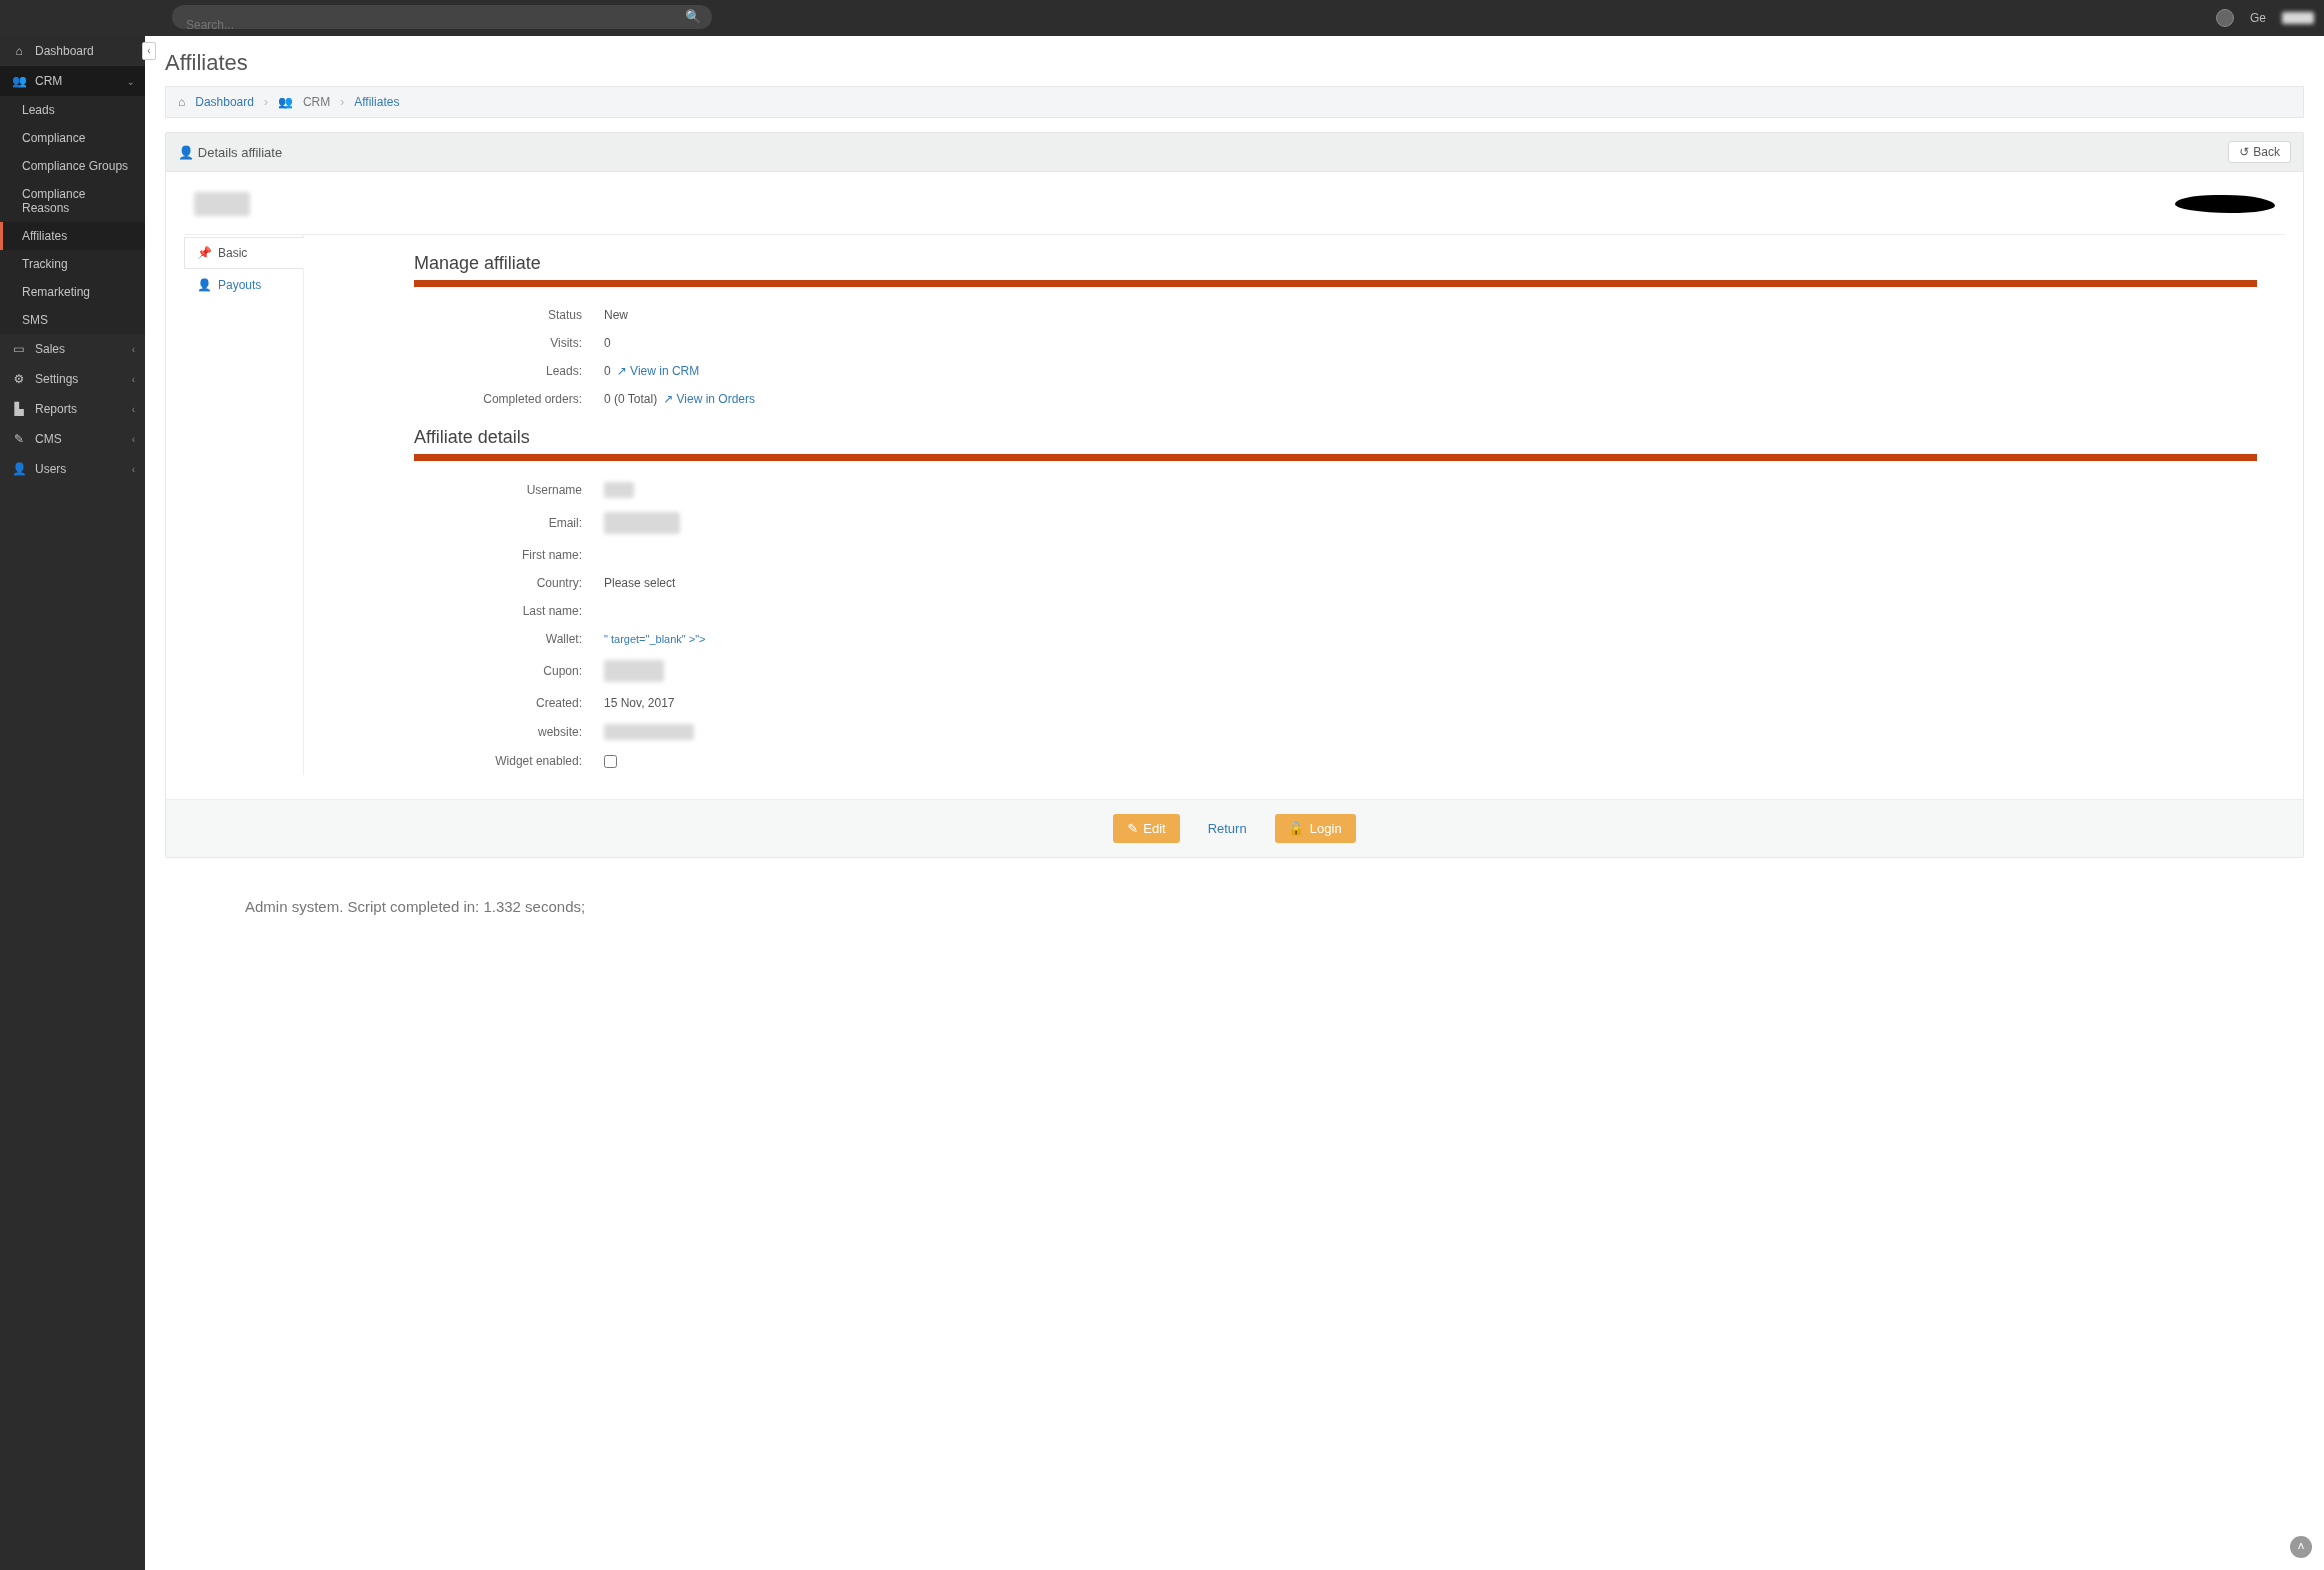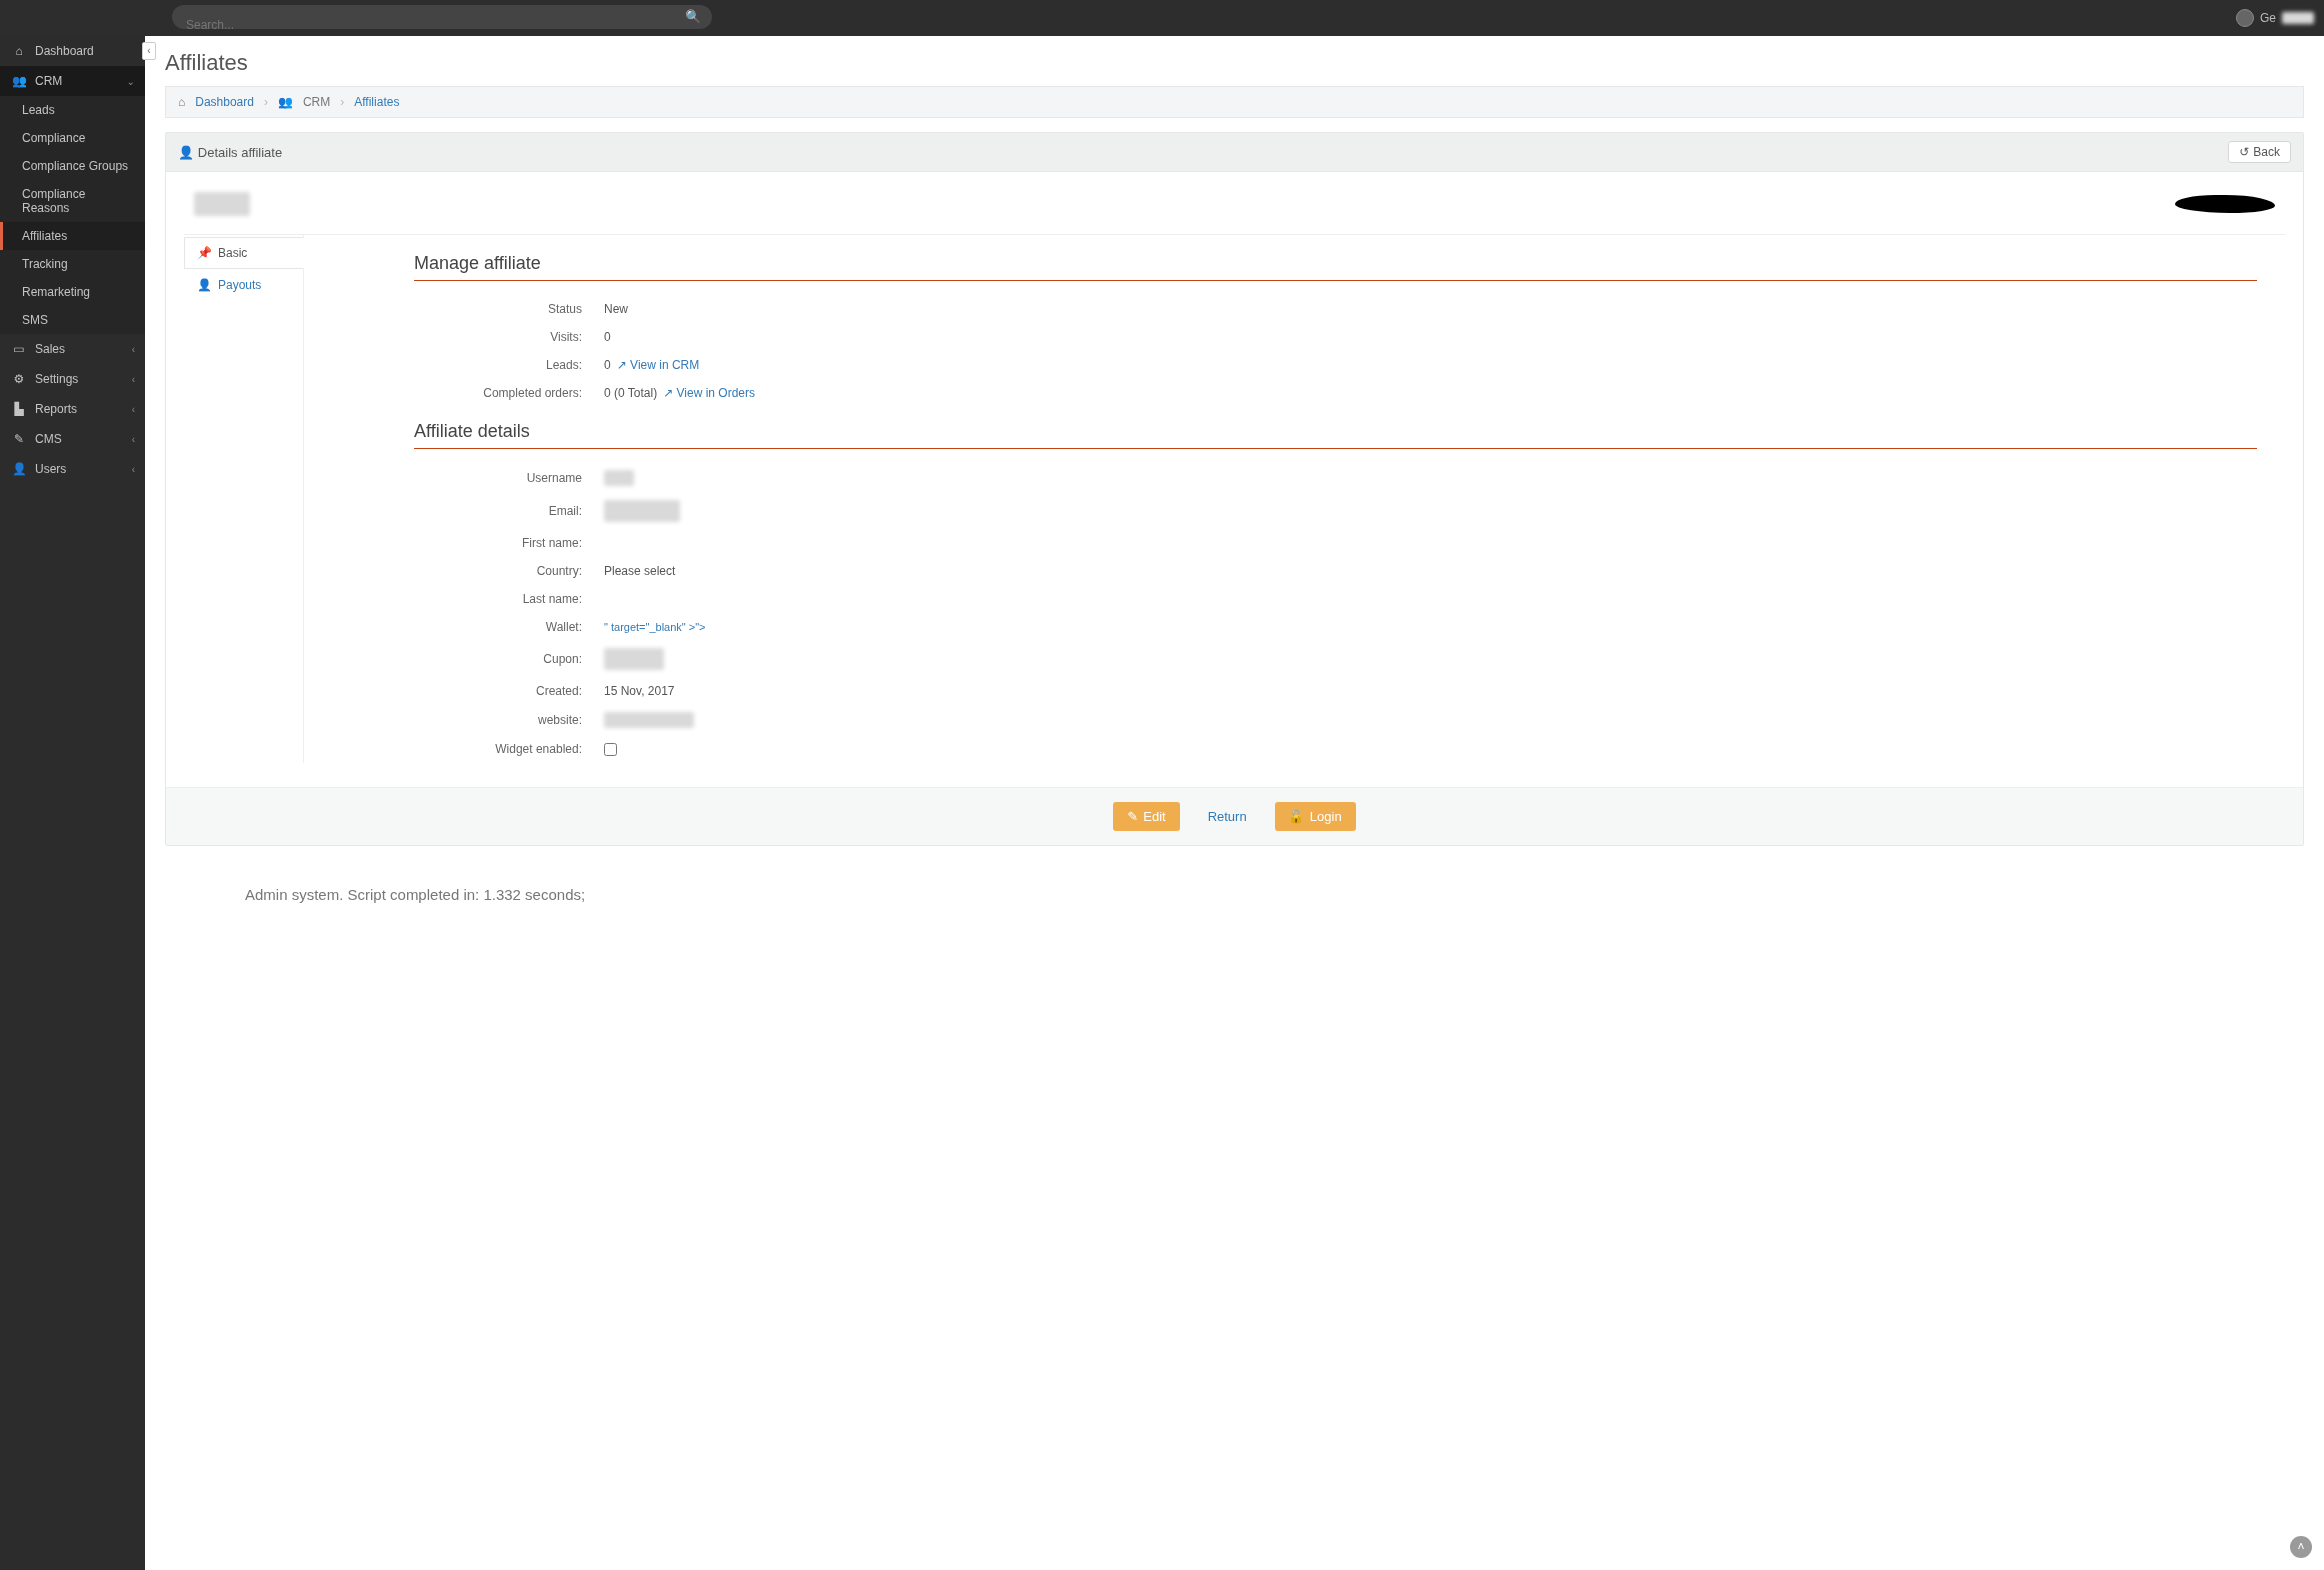--- a/index.html
+++ b/index.html
@@ -40,21 +40,21 @@
   position: absolute;
   right: 10px;
   top: 4px;
   color: #888;
   font-size: 13px;
 }
 .user-area {
   margin-left: auto;
   display: flex;
   align-items: center;
-  gap: 6px;
+  gap: 16px;
   color: #bbb;
   font-size: 12px;
 }
 .avatar-circle {
   width: 18px; height: 18px; border-radius: 50%;
   background: #666; border:1px solid #888;
 }
 
 
 .sidebar {
@@ -208,21 +208,21 @@
   background: #fff;
 }
 .detailcol {
   flex: 1;
   padding: 18px 28px 0 110px;
 }
 .detailcol h2 {
   font-size: 18px;
   font-weight: 400;
   color: #444;
-  border-bottom: 1px solid #c2410c;
+  border-bottom: 7px solid #c2410c;
   padding-bottom: 6px;
   margin-bottom: 14px;
 }
 .row {
   display: flex;
   align-items: center;
   padding: 7px 0;
   font-size: 12px;
   color: #555;
 }

